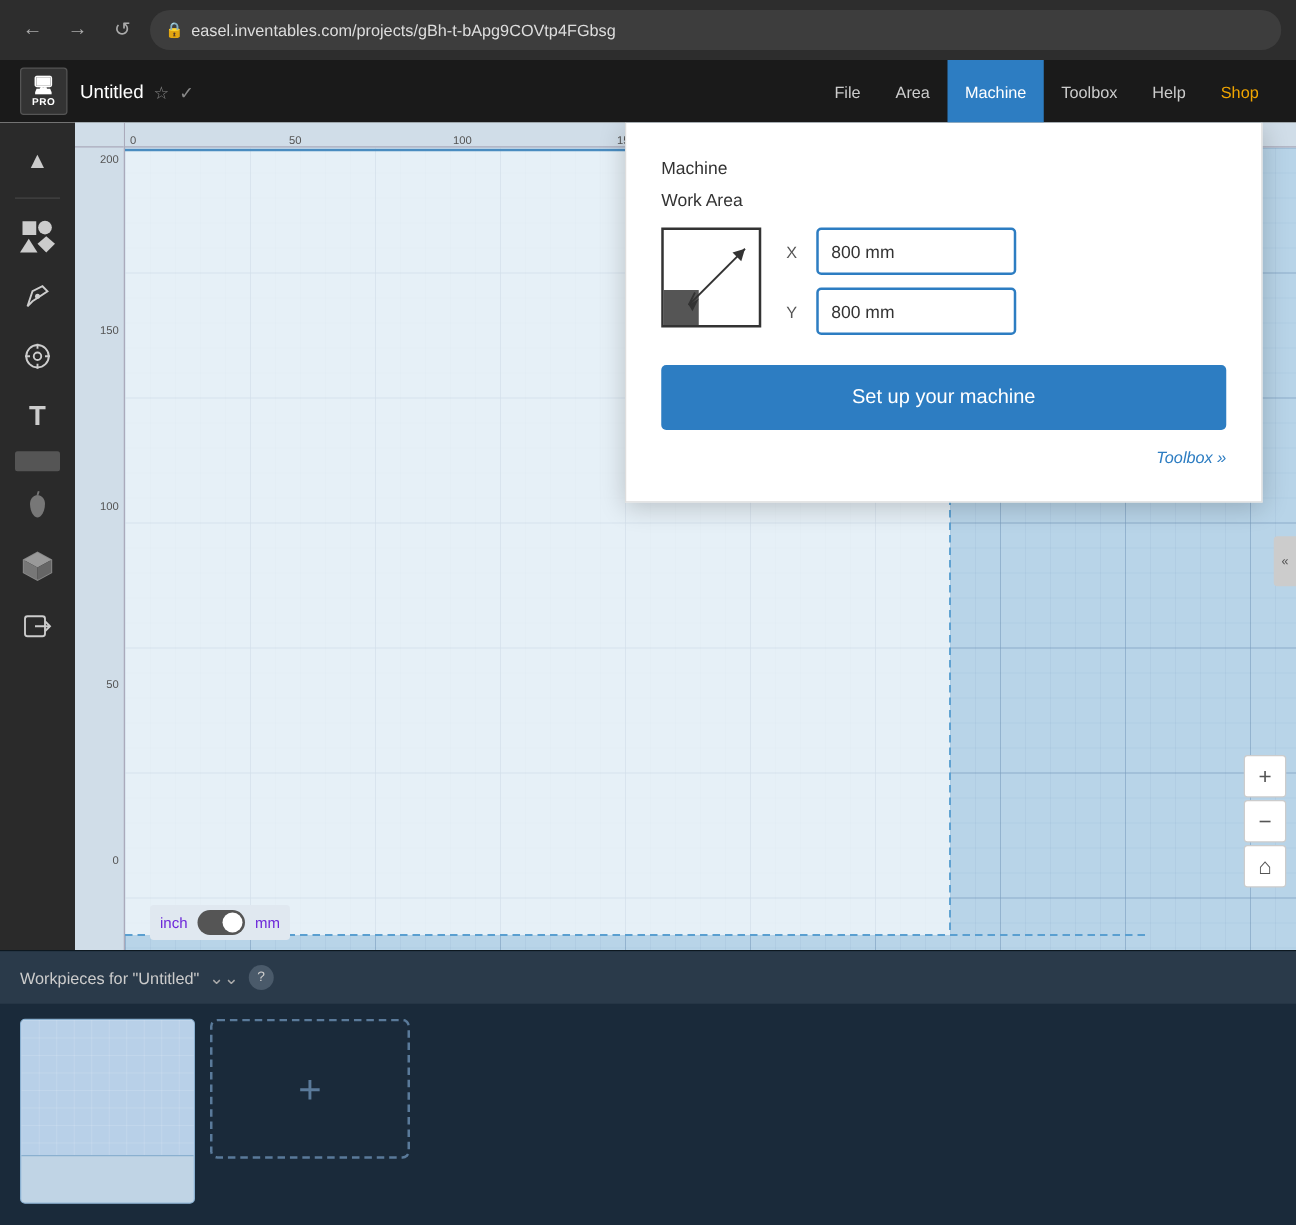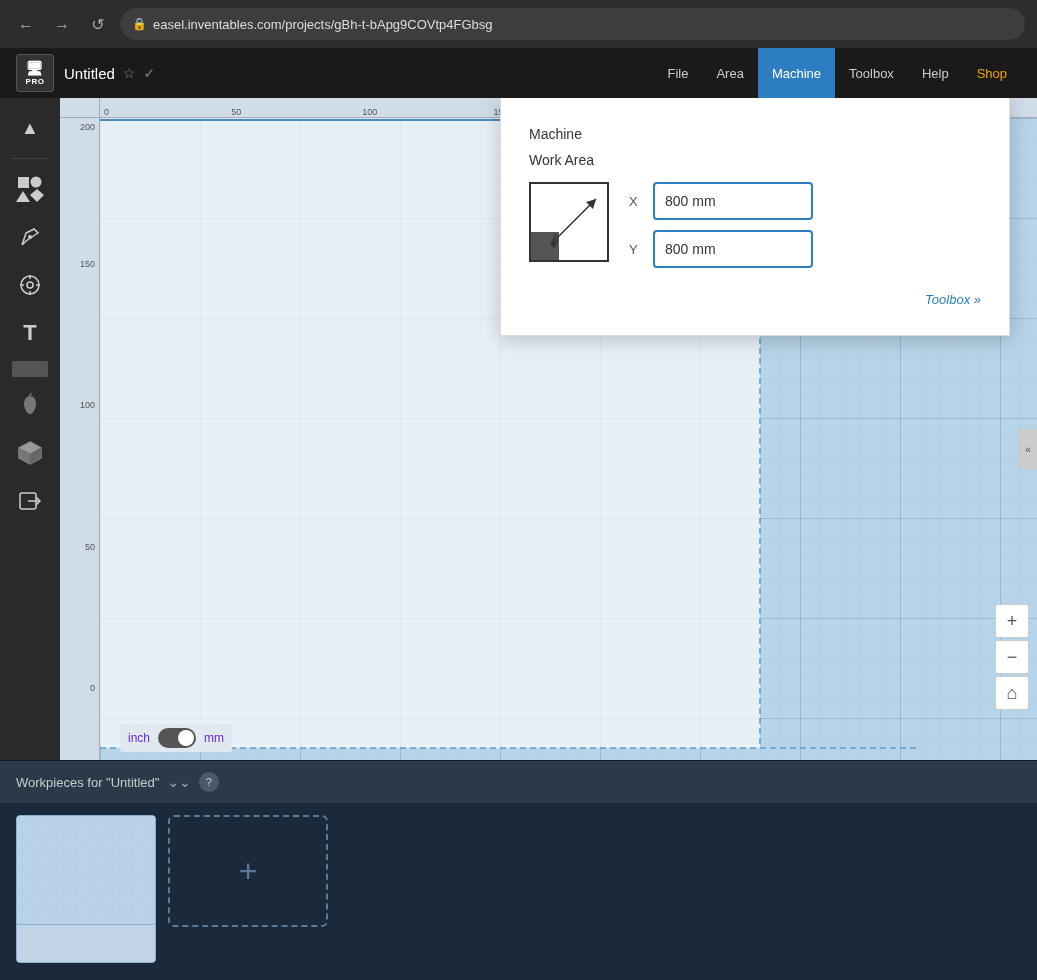--- a/index.html
+++ b/index.html
@@ -70,21 +70,21 @@
       flex-direction: column;
       margin-right: 10px;
       flex-shrink: 0;
     }
     .pro-logo-icon { font-size: 14px; margin-bottom: 1px; }
     .project-title {
       color: #fff;
       font-size: 15px;
       font-weight: 500;
       display: flex;
-      align-items: center;
+      align-items: flex-end;
       gap: 8px;
       margin-right: 20px;
     }
     .title-icon { color: #888; font-size: 14px; cursor: pointer; }
     .nav-menu {
       display: flex;
       align-items: center;
       gap: 0;
       margin-left: auto;
     }
@@ -606,20 +606,21 @@
                 <input class="dimension-input" type="text" value="800 mm" style="">
               </div>
               <div class="input-row">
                 <span class="axis-label">Y</span>
                 <input class="dimension-input" type="text" value="800 mm" style="">
               </div>
             </div>
           </div>
 
           
+          <button class="setup-btn">Set up your machine</button>
 
           
           <div class="advanced-link">Toolbox »</div>
         </div>
       </div>
 
       <div class="unit-toggle">
         <span>inch</span>
         <div class="toggle-switch">
           <div class="toggle-knob"></div>

